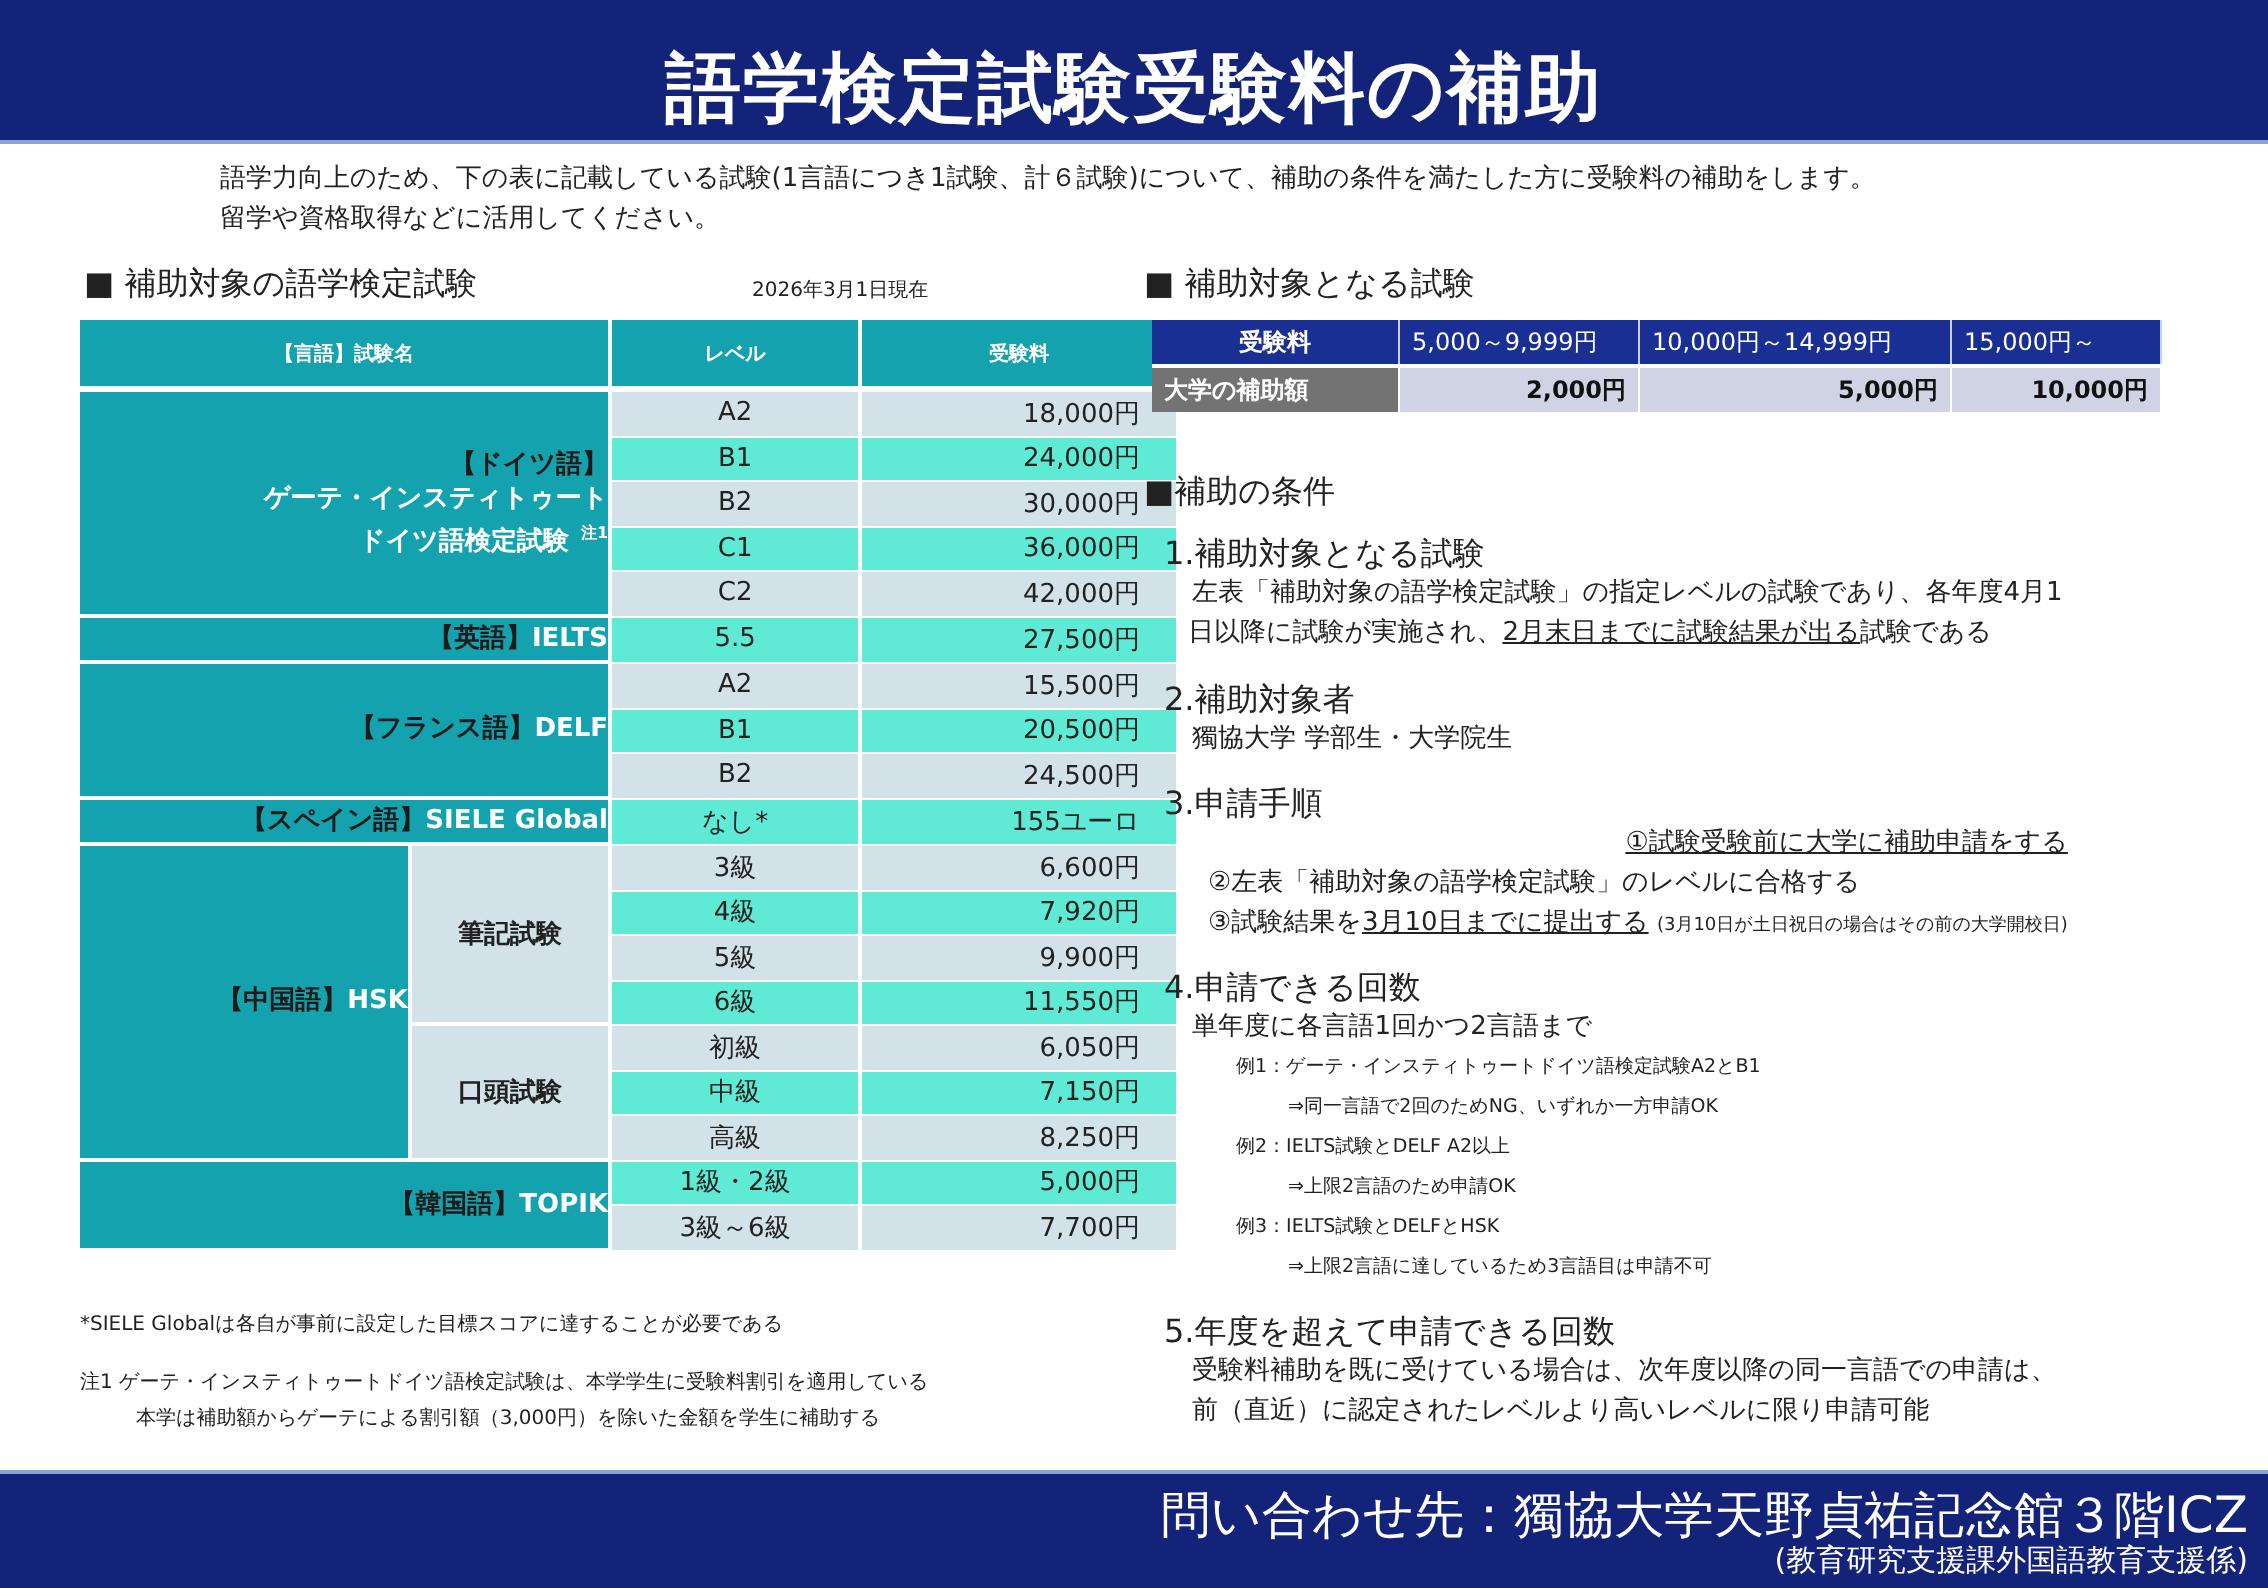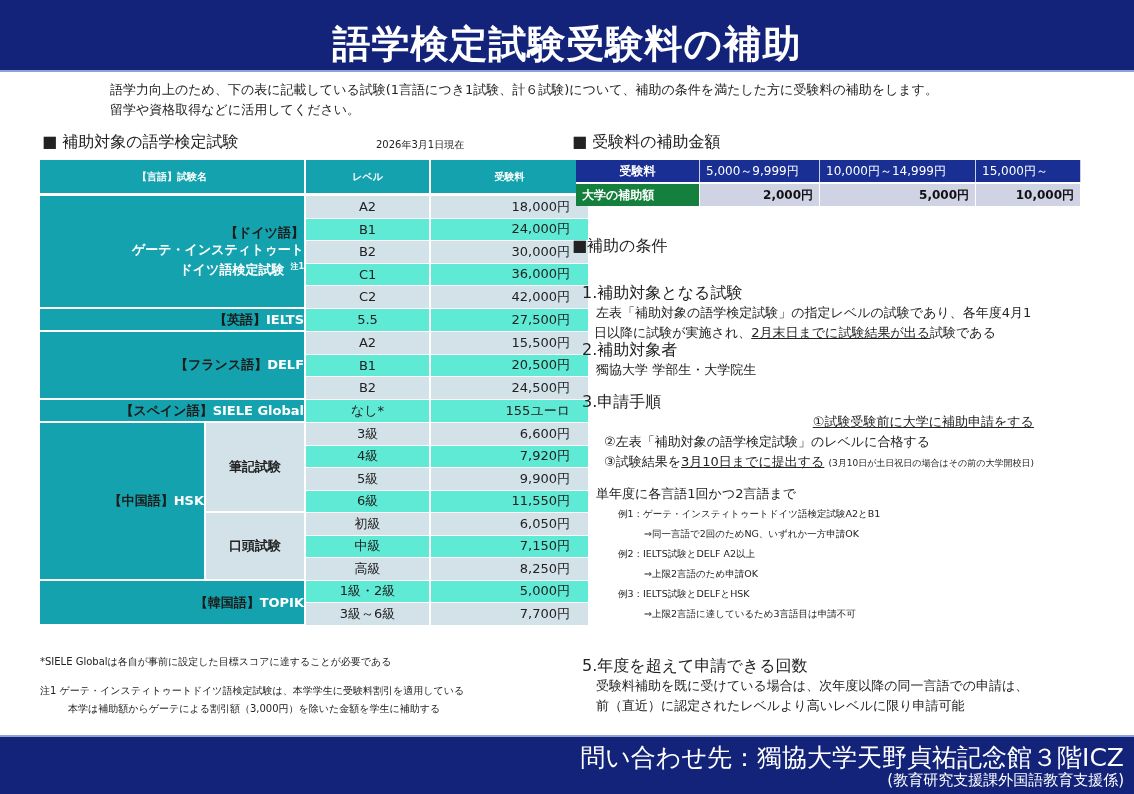--- a/index.html
+++ b/index.html
@@ -53,21 +53,21 @@
 
   
   table.subsidy {
     position: absolute; left: 576px; top: 160px; width: 505px;
     border-collapse: separate; border-spacing: 0; font-size: 12px;
   }
   table.subsidy td { height: 22px; padding: 0 6px; }
   table.subsidy tr.r1 td { background: #1a2f94; color: #fff; border-right: 1px solid #c8cfe8; }
   table.subsidy tr.r1 td.head { text-align: center; font-weight: bold; }
   table.subsidy tr.r2 td { background: #cfd3e4; color: #111; text-align: right; font-weight: bold; border-right: 1px solid #fff; border-top: 2px solid #fff; }
-  table.subsidy tr.r2 td.head { background: #15803d; color: #fff; text-align: left; }
+  table.subsidy tr.r2 td.head { background: #737373; color: #fff; text-align: left; }
 
   .cond { position: absolute; left: 582px; color: #222; }
   .cond .ct { font-size: 16px; line-height: 20px; }
   .cond .cb { font-size: 13px; line-height: 20px; padding-left: 14px; }
   .cond .cs { font-size: 13px; line-height: 20px; padding-left: 22px; }
   .cond .ex { font-size: 9.5px; line-height: 20px; padding-left: 36px; }
   .cond .exr { font-size: 9.5px; line-height: 20px; padding-left: 62px; }
   .u { text-decoration: underline; text-align: right; }
   .tiny { font-size: 9px; }
 
@@ -200,21 +200,21 @@
         <td class="lvl">3級～6級</td>
         <td class="fee">7,700円</td>
       </tr>
 </tbody>
   </table>
 
 <div class="note" style="left:40px;top:655px;">*SIELE Globalは各自が事前に設定した目標スコアに達することが必要である</div>
 <div class="note" style="left:40px;top:684px;">注1 ゲーテ・インスティトゥートドイツ語検定試験は、本学学生に受験料割引を適用している</div>
 <div class="note" style="left:68px;top:702px;">本学は補助額からゲーテによる割引額（3,000円）を除いた金額を学生に補助する</div>
 
-<div class="sec-title" style="left:572px;top:132px;">■ 受験料の補助金額</div>
+<div class="sec-title" style="left:572px;top:132px;">■ 補助対象となる試験</div>
 <table class="subsidy">
   <colgroup>
       <col style="width:124px">
       <col style="width:120px">
       <col style="width:156px">
       <col style="width:105px">
     </colgroup>
   <tbody>
       <tr class="r1">
     <td class="head">受験料</td>
@@ -226,39 +226,40 @@
     <td class="head">大学の補助額</td>
     <td>2,000円</td>
     <td>5,000円</td>
     <td>10,000円</td>
   </tr>
 </tbody>
   </table>
 
 <div class="sec-title" style="left:572px;top:236px;">■補助の条件</div>
 
-<div class="cond" style="top:267px;margin-top:16px;">
+<div class="cond" style="top:267px;">
   <div class="ct">1.補助対象となる試験</div>
   <div class="cb">左表「補助対象の語学検定試験」の指定レベルの試験であり、各年度4月1</div>
   <div class="cb" style="padding-left:12px"><span>日以降に試験が実施され、</span><span class="u">2月末日までに試験結果が出る</span><span>試験である</span></div>
 </div>
 
 <div class="cond" style="top:340px;">
   <div class="ct">2.補助対象者</div>
   <div class="cb">獨協大学 学部生・大学院生</div>
 </div>
 
 <div class="cond" style="top:392px;">
   <div class="ct">3.申請手順</div>
   <div class="cs u">①試験受験前に大学に補助申請をする</div>
   <div class="cs">②左表「補助対象の語学検定試験」のレベルに合格する</div>
   <div class="cs"><span>③試験結果を</span><span class="u">3月10日までに提出する</span> <span class="tiny">(3月10日が土日祝日の場合はその前の大学開校日)</span></div>
 </div>
 
 <div class="cond" style="top:484px;">
+  <div class="ct">4.申請できる回数</div>
   <div class="cb">単年度に各言語1回かつ2言語まで</div>
   <div class="ex">例1：ゲーテ・インスティトゥートドイツ語検定試験A2とB1</div>
   <div class="exr">⇒同一言語で2回のためNG、いずれか一方申請OK</div>
   <div class="ex">例2：IELTS試験とDELF A2以上</div>
   <div class="exr">⇒上限2言語のため申請OK</div>
   <div class="ex">例3：IELTS試験とDELFとHSK</div>
   <div class="exr">⇒上限2言語に達しているため3言語目は申請不可</div>
 </div>
 
 <div class="cond" style="top:656px;">

